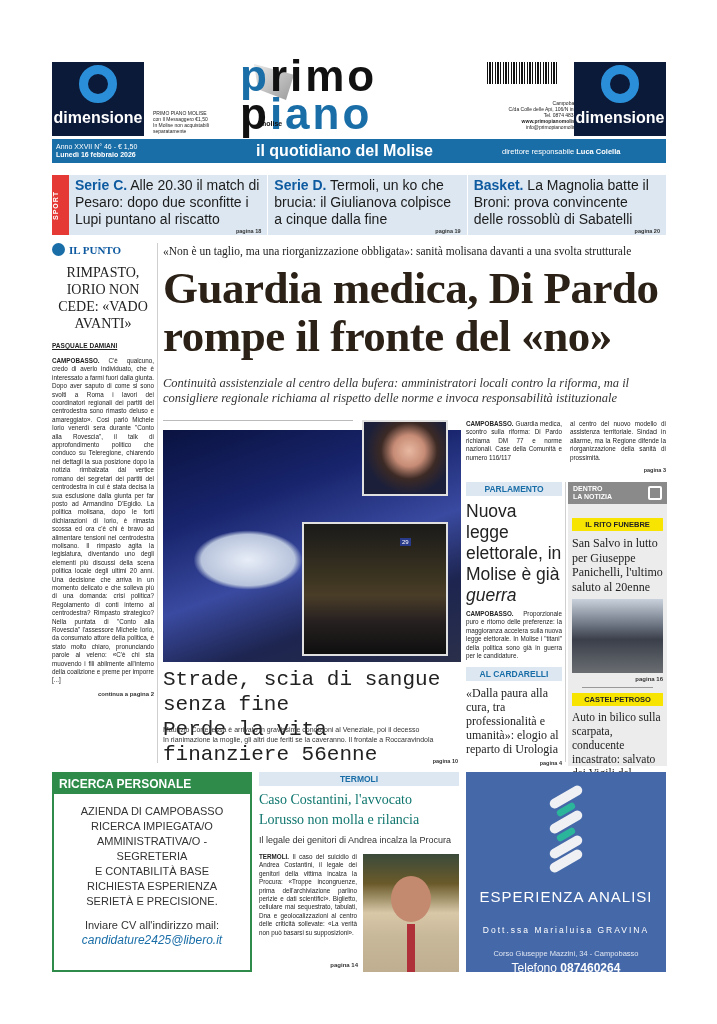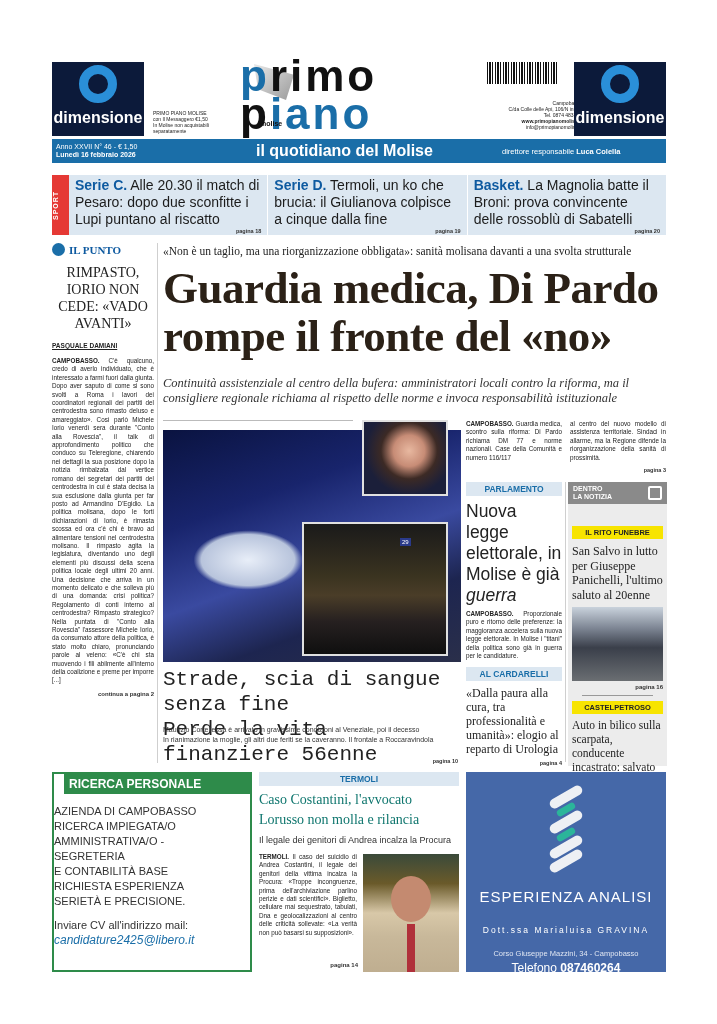--- a/index.html
+++ b/index.html
@@ -57,22 +57,22 @@
   .section-tag { background: #dce7f1; color: #1a6ea8; font-weight: bold; font-size: 8.5px; text-align: center; padding: 2px 0; }
   .section-tag-yellow { background: #f7e400; color: #222; font-weight: bold; font-size: 7.5px; text-align: center; padding: 2px 0; }
   .parl-h { font-size: 17.5px; line-height: 21px; color: #222; }
   .serif-h { font-family: "Liberation Serif", serif; font-size: 12px; line-height: 14.5px; color: #222; }
   .gray-box { background: #ececec; }
   .dentro-bar { background: #8a8a8a; color: #fff; font-size: 7px; font-weight: bold; line-height: 8px; padding: 3px 5px; display: flex; justify-content: space-between; align-items: center; }
   .p-icon { width: 14px; height: 14px; border: 2px solid #fff; border-radius: 2px; }
 
   
   .ricerca { border: 2px solid #2e8b4a; }
-  .ricerca-head { background: #2e8b4a; color: #fff; font-weight: bold; font-size: 12px; padding: 3px 5px; margin-left: 10px; }
-  .ricerca-body { font-size: 11px; line-height: 15px; color: #333; }
+  .ricerca-head { background: #2e8b4a; color: #fff; font-weight: bold; font-size: 12px; padding: 3px 5px; }
+  .ricerca-body { font-size: 11px; line-height: 15px; text-align: center; color: #333; }
   .ricerca-mail { color: #1a6ea8; font-style: italic; font-size: 12px; }
 
   .lab { background: #4568a8; color: #fff; text-align: center; }
   .helix { display: flex; flex-direction: column; align-items: center; }
   .helix span { display: block; width: 36px; height: 10px; border-radius: 10px; background: #eef0f4; transform: rotate(-30deg); margin: 2px 0; }
   .helix span.g { background: #2bb59a; width: 20px; height: 7px; }
 
   .termoli-h { font-family: "Liberation Serif", serif; font-size: 14px; line-height: 20px; color: #0f766e; }
   .termoli-photo { background: linear-gradient(180deg, #3a4a3a 0%, #6a5a2a 25%, #d8c8a8 50%, #c8b89a 70%, #bfae90 100%); position: relative; overflow: hidden; }
 </style>
@@ -217,21 +217,21 @@
 </div>
 
 <div class="abs gray-box" style="left:568px;top:482px;width:99px;height:284px;">
   <div class="dentro-bar">
     <div>
       <div>DENTRO</div>
       <div>LA NOTIZIA</div>
     </div>
     <div class="p-icon"></div>
   </div>
-  <div style="padding:22px 4px 0 4px;">
+  <div style="padding:14px 4px 0 4px;">
     <div class="section-tag-yellow">IL RITO FUNEBRE</div>
     <div class="serif-h" style="margin-top:5px;">San Salvo in lutto per Giuseppe Panichelli, l'ultimo saluto al 20enne</div>
     <div style="margin-top:5px;height:74px;background:linear-gradient(180deg,#c9d2dc 0%,#7a8290 30%,#3a3f4a 55%,#6a6e72 100%);"></div>
     <div class="page-ref" style="margin-top:3px;font-size:6px;">pagina 16</div>
     <div style="height:1px;background:#999;margin:5px 10px;"></div>
   </div>
   <div style="padding:0 4px;">
     <div class="section-tag-yellow">CASTELPETROSO</div>
     <div class="serif-h" style="margin-top:4px;font-size:11.5px;line-height:14px;">Auto in bilico sulla scarpata, conducente incastrato: salvato dai Vigili del Fuoco</div>
     <div class="page-ref" style="font-size:6px;">pagina 10</div>

